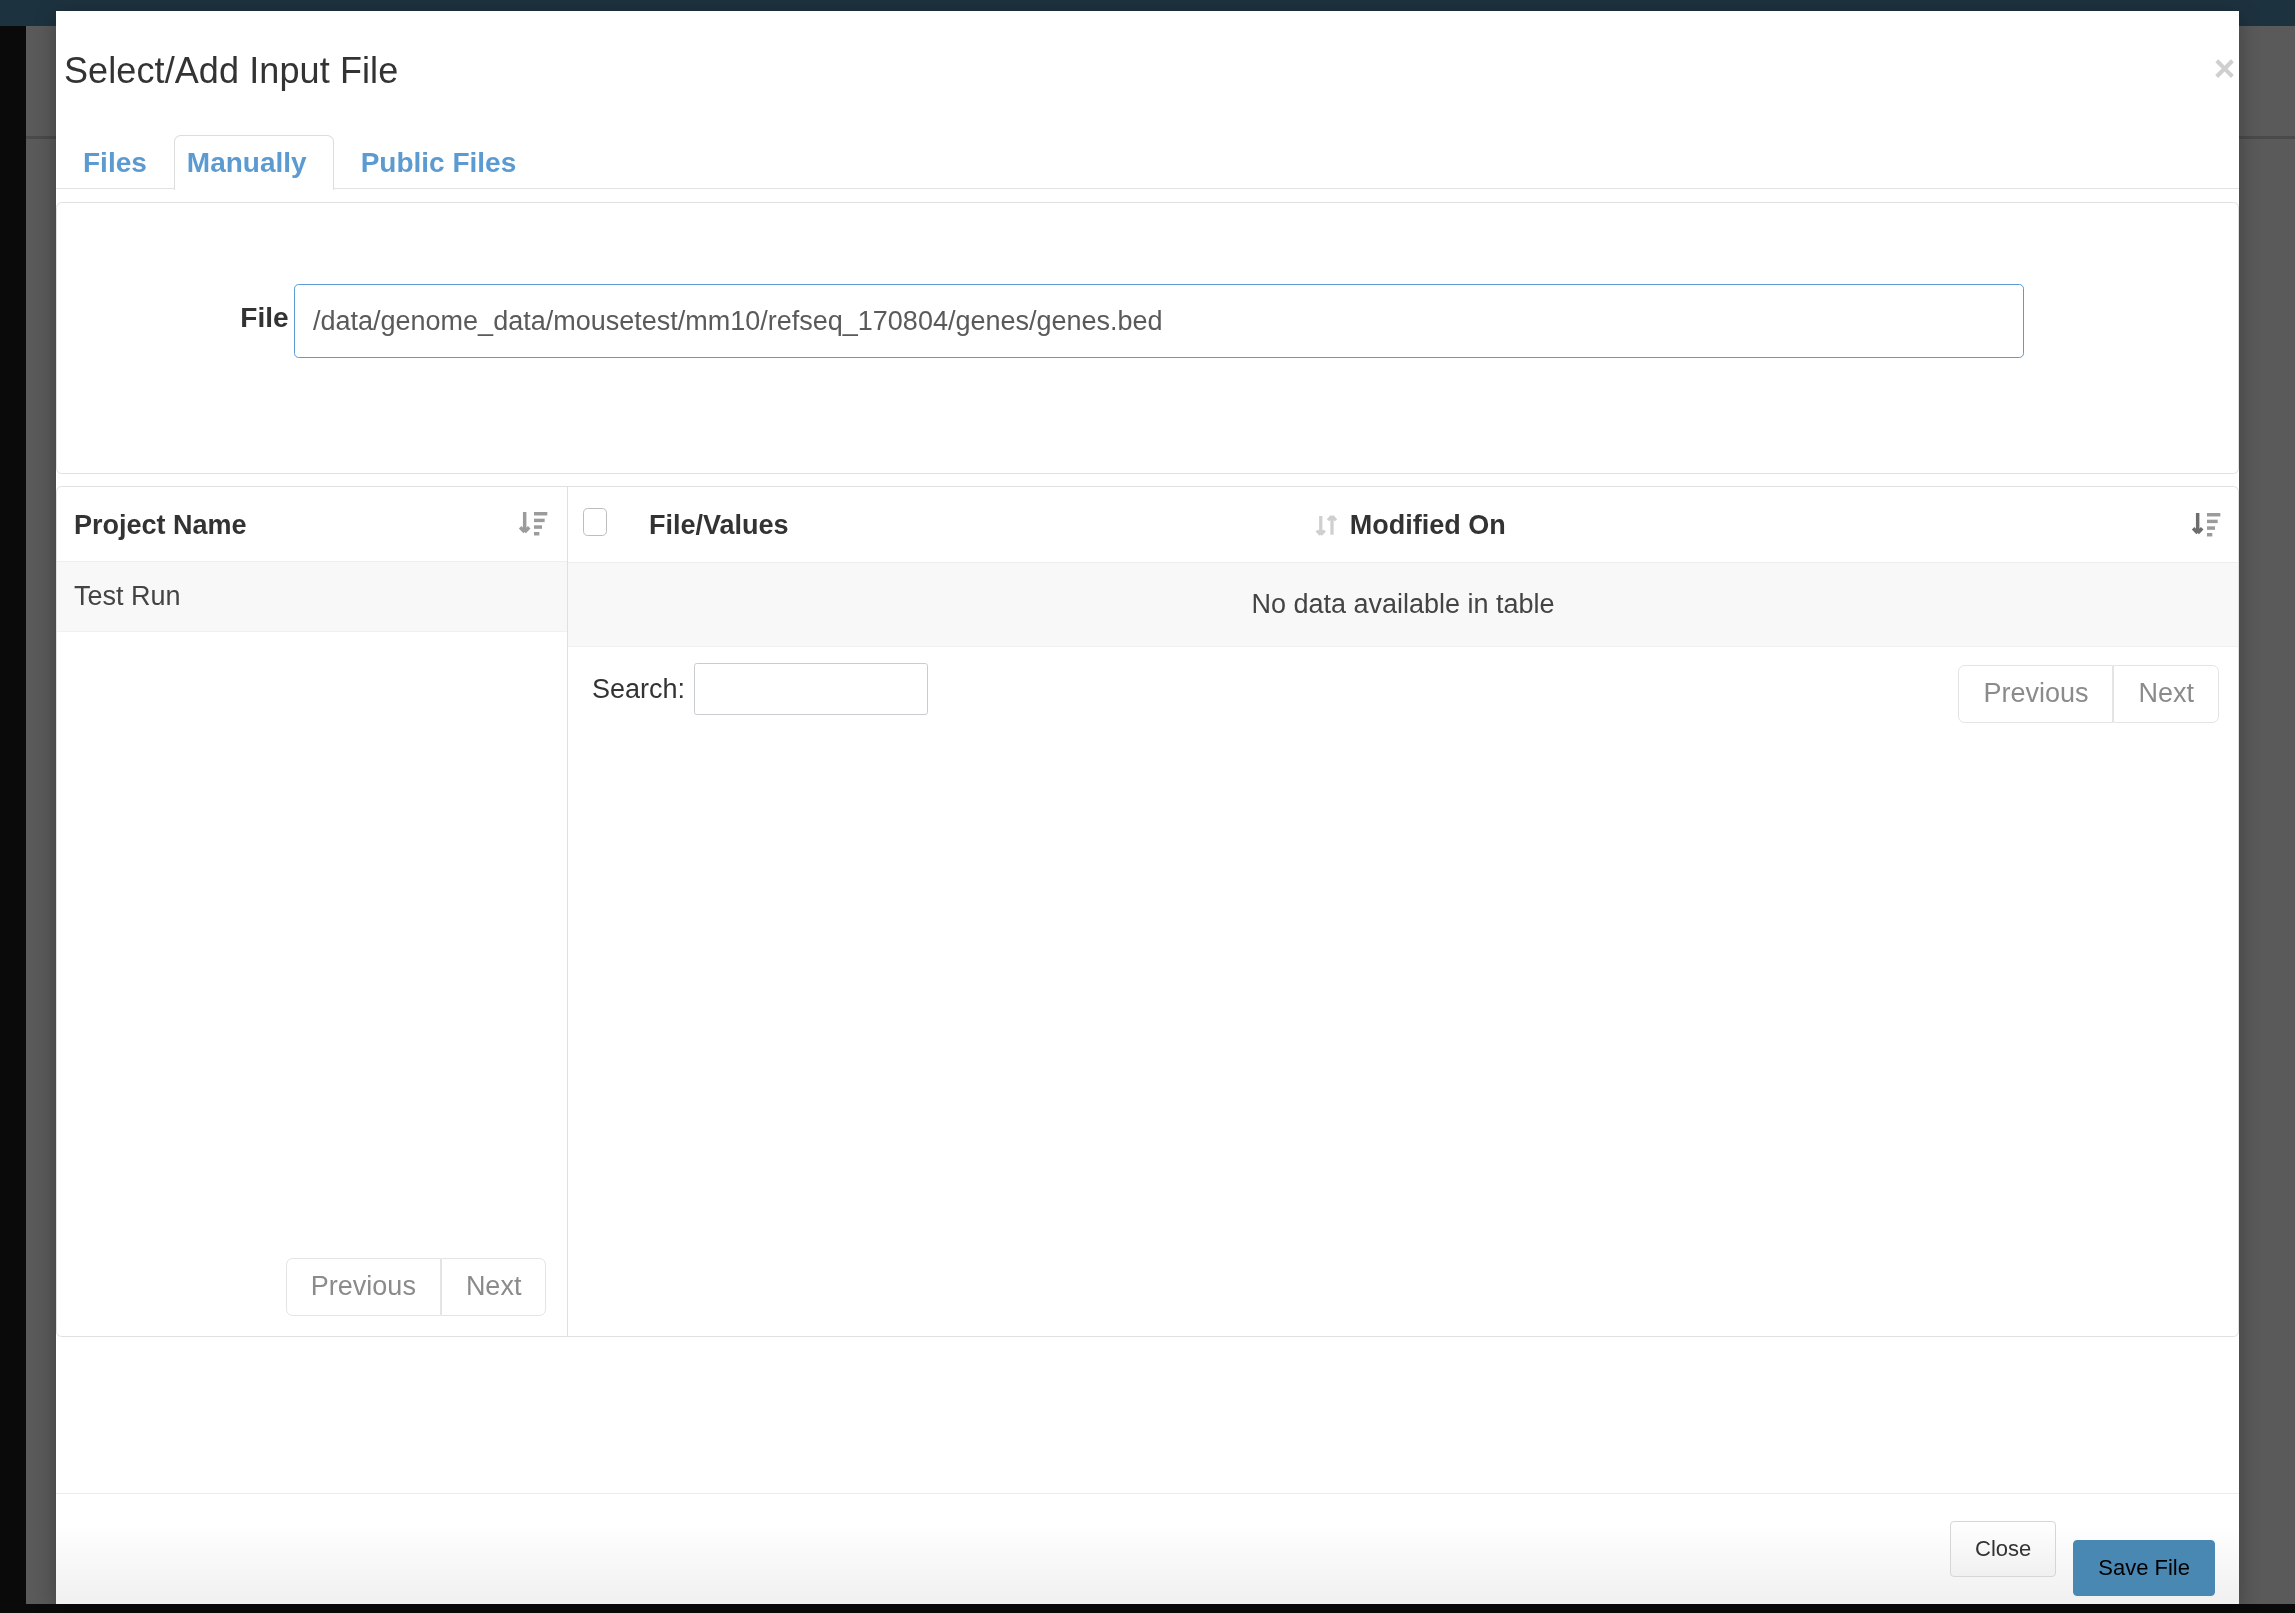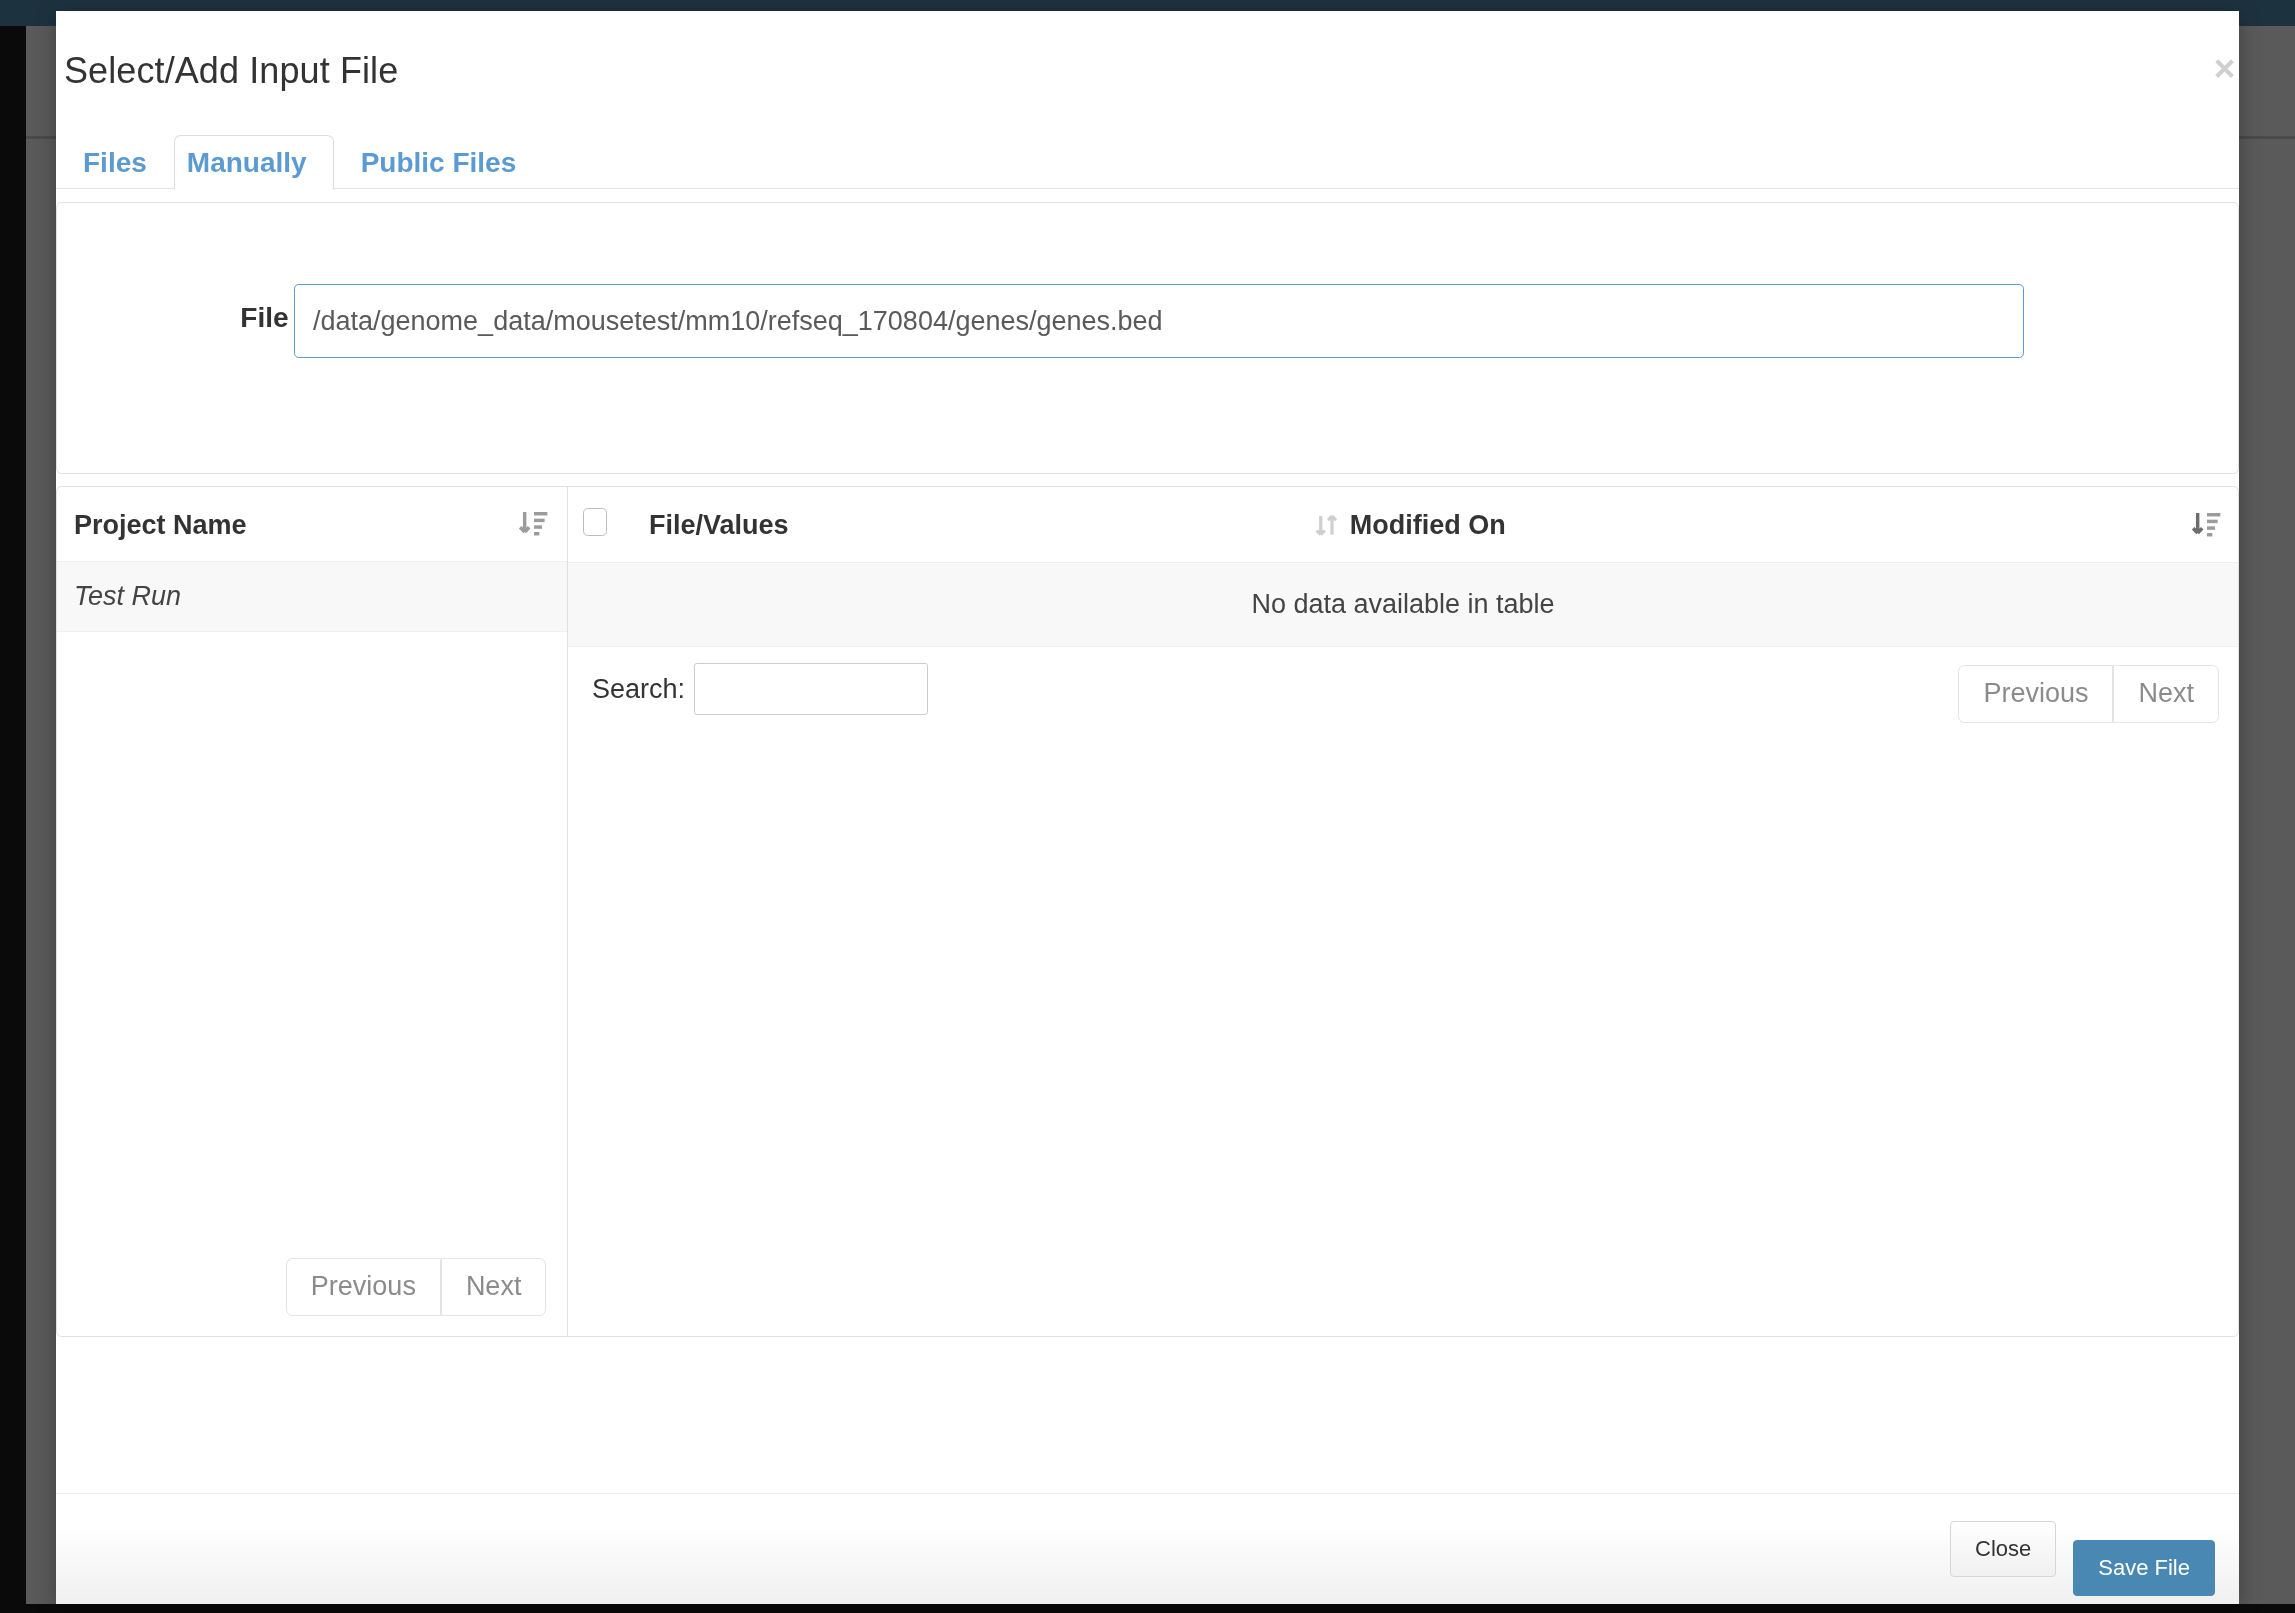--- a/index.html
+++ b/index.html
@@ -153,21 +153,20 @@
     font-size: 27px; font-weight: 700; color: #333333;
     padding: 22.5px 19px 20.6px 17px;
     border-bottom: 1.9px solid #eeeeee;
     position: relative;
   }
   #project-table td {
     font-size: 27px; color: #444444;
     padding: 19px 17px;
     background: #f8f8f8;
     border-bottom: 0.9px solid #f0f0f0;
-    font-style: italic;
   }
   .sort-icon {
     position: absolute; right: 17px; top: 50%;
     transform: translateY(-50%);
     display: inline-block;
   }
 
   #left-pager {
     position: absolute; right: 20.6px; bottom: 20.6px;
     display: flex;
@@ -247,21 +246,21 @@
     cursor: pointer;
     font-family: "Liberation Sans", sans-serif;
     line-height: 1.1;
   }
   #close-button {
     color: #333333;
     background: linear-gradient(to bottom, #ffffff, #f0f0f0);
     border: 1.9px solid #d6d6d6;
   }
   #save-file-button {
-    color: #ffffff;
+    color: #000000;
     background: #4a88b4;
     border: 1.9px solid #4a88b4;
     margin-top: 37px;
   }
 
   
   svg { display: block; }
 </style>
 </head>
 <body>

